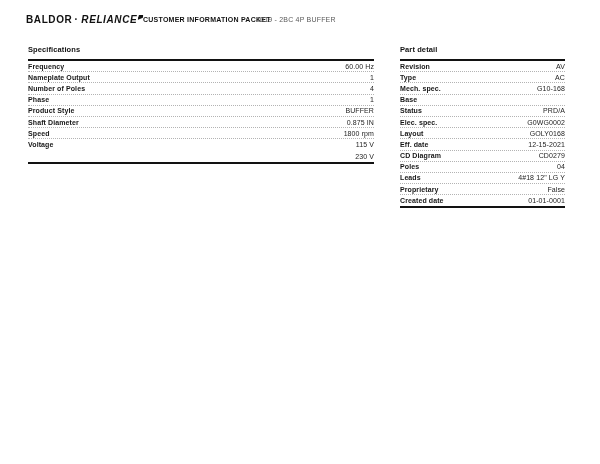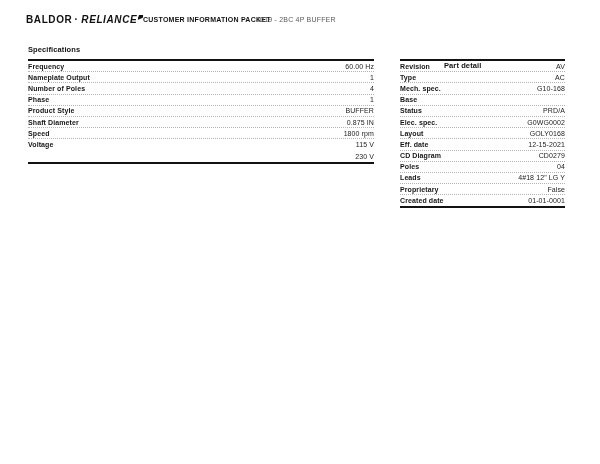--- a/index.html
+++ b/index.html
@@ -26,21 +26,21 @@
   .product-title {
     position:absolute; left:256px; top:16px; font-size:7px; letter-spacing:0.2px;
     color:#5a5a5a; white-space:nowrap;
   }
   
   .section-title {
     position:absolute; font-weight:bold; font-size:7.5px; color:#111;
     letter-spacing:0.1px;
   }
   .section-title.left  { left:28px;  top:45px;text-align:center; }
-  .section-title.right { left:400px; top:61px;margin-left:44px; }
+  .section-title.right { left:400px; top:45px; }
   
   .datatable {
     position:absolute; top:59px; box-sizing:border-box;
     border-top:2px solid #121212; border-bottom:2px solid #121212;
   }
   .datatable.left  { left:28px;  width:346px; }
   .datatable.right { left:400px; width:165px; }
   .trow {
     display:flex; justify-content:space-between; align-items:center;
     height:11.2px; box-sizing:border-box; border-bottom:1px dotted #b3b3b3;

